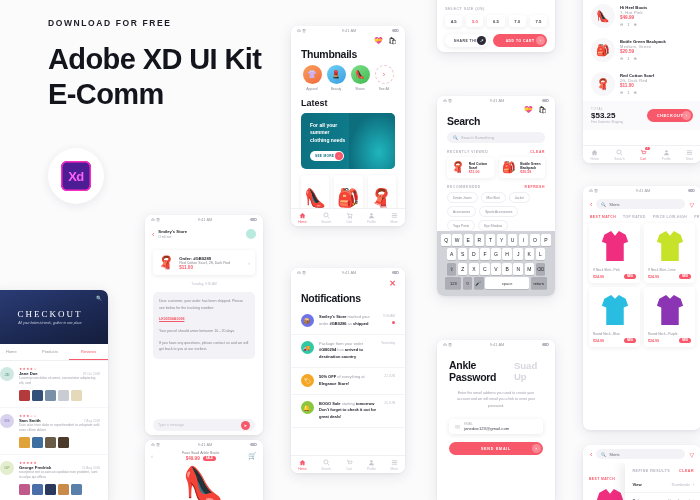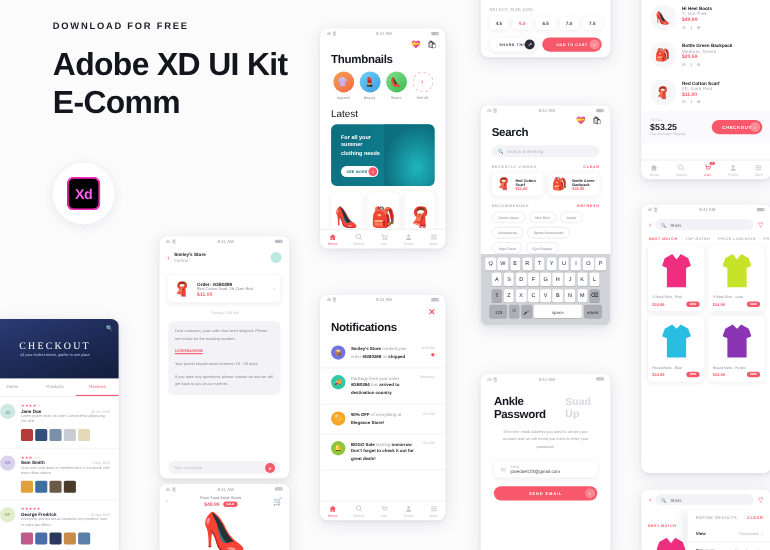--- a/index.html
+++ b/index.html
@@ -22,42 +22,42 @@
     font-weight:bold; color:#13141c; letter-spacing:-0.6px;
   }
   .xd-badge {
     position:absolute; left:48px; top:148px;
     width:56px; height:56px; border-radius:50%;
     background:#ffffff; box-shadow:0 2px 10px rgba(30,20,50,.09);
     display:flex; align-items:center; justify-content:center;
   }
   .xd-sq {
     width:30px; height:30px; border-radius:6px;
-    background:#000000;
+    background:#4c1d95;
     display:flex; align-items:center; justify-content:center;
     color:#ff61f6; font-size:13px; font-weight:bold; letter-spacing:-.5px;
     box-shadow:0 0 0 1.5px #ff2bc2 inset;
   }
 
   
   .phone {
     position:absolute; background:#ffffff; border-radius:7px;
     box-shadow:0 3px 14px rgba(40,35,70,.10), 0 1px 3px rgba(40,35,70,.06);
     overflow:hidden;
   }
   .statusbar {
     height:9px; display:flex; align-items:center;
     justify-content:space-between; padding:0 6px;
     font-size:4px; color:#9a9aa6; background:#fff;
   }
   .sb-batt { width:7px; height:3.5px; border:.5px solid #b9b9c4; border-radius:1px; }
   .sb-batt i { display:block; width:70%; height:100%; background:#b9b9c4; }
 
   .scr-title { font-size:10.5px; font-weight:bold; color:#15161e; letter-spacing:-.3px; }
-  .sec-title { font-size:9px; font-weight:normal; color:#15161e; }
+  .sec-title { font-size:9px; font-weight:bold; color:#15161e; }
   .tiny { font-size:4px; color:#a0a0ac; letter-spacing:.3px; }
   .tiny-b { font-size:4.2px; font-weight:bold; color:#22232c; }
   .red { color:#f8596a; }
   .price { font-size:4.6px; font-weight:bold; color:#f8596a; }
 
   .pill-btn {
     background:#f8596a; color:#fff; border-radius:20px;
     font-size:4px; font-weight:bold; letter-spacing:.5px;
     display:flex; align-items:center; justify-content:center;
   }

